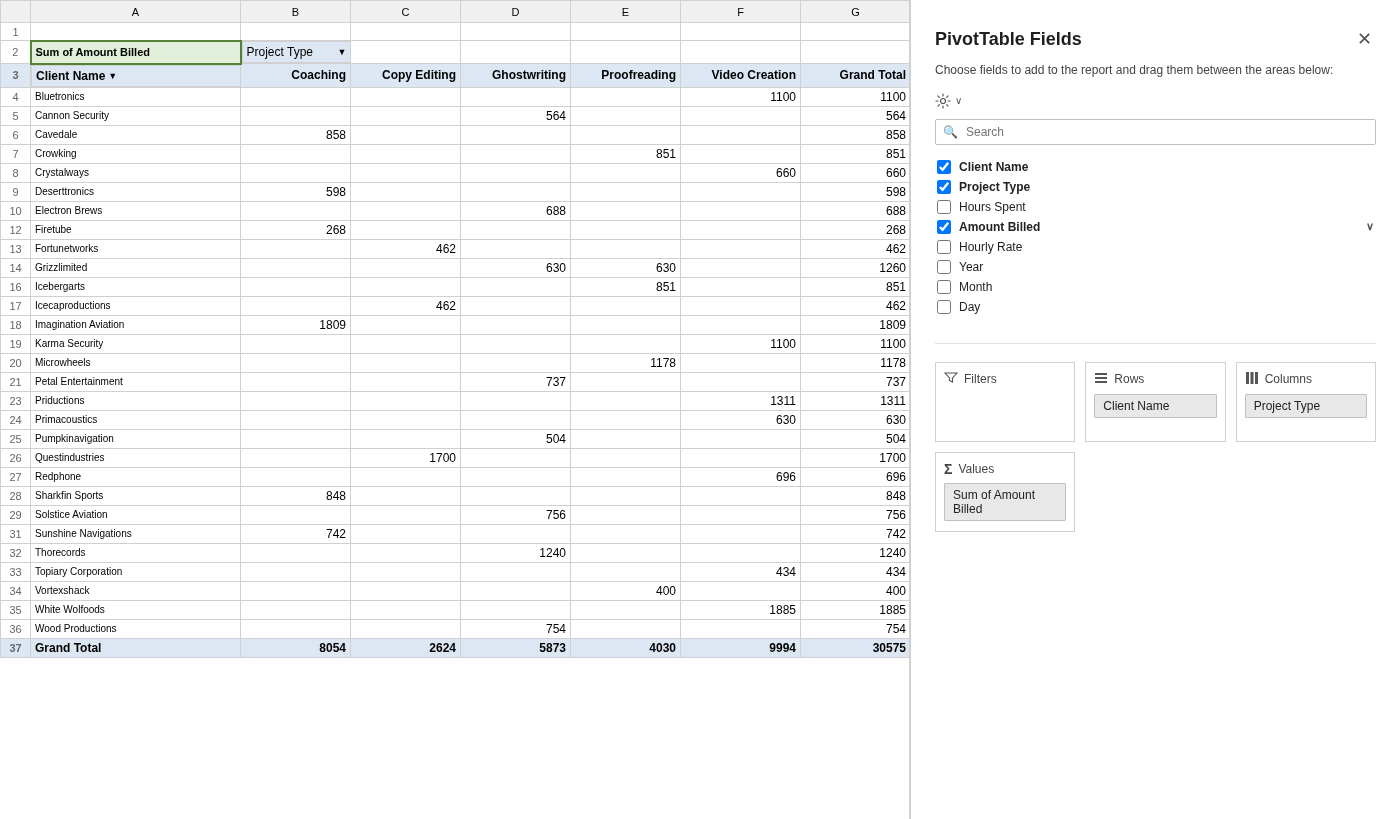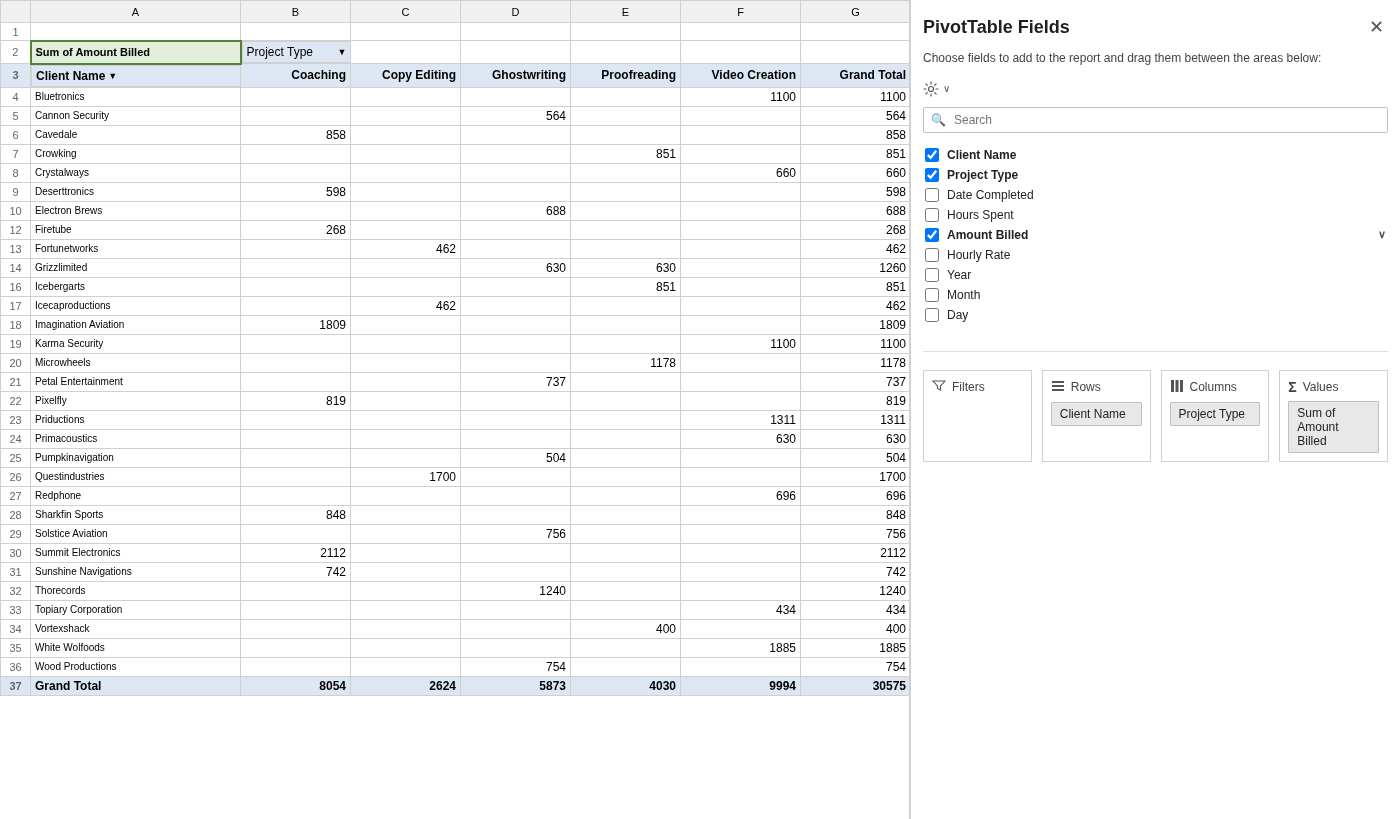--- a/index.html
+++ b/index.html
@@ -41,21 +41,21 @@
 
     
     .num { text-align: right; }
 
     
     tr.data-row td { background: #fff; height: 18px; }
 
     td.cell-a { font-size: 10px; }
 
     
-    #pivot-panel { width: 490px; height: 819px; background: #fff; border-left: 1px solid #d0d0d0; display: flex; flex-direction: column; padding: 12px; overflow-y: auto; }
+    #pivot-panel { width: 490px; height: 819px; background: #fff; border-left: 1px solid #d0d0d0; display: flex; flex-direction: column; padding: 24px; overflow-y: auto; }
 
     .panel-header { display: flex; justify-content: space-between; align-items: center; margin-bottom: 8px; }
     .panel-title { font-size: 18px; font-weight: 600; color: #1f1f1f; }
     .close-btn { cursor: pointer; font-size: 18px; color: #555; background: none; border: none; padding: 4px; }
 
     .panel-description { font-size: 12px; color: #444; margin-bottom: 14px; line-height: 1.4; }
 
     .gear-row { display: flex; align-items: center; margin-bottom: 10px; }
     .gear-icon-btn { cursor: pointer; display: flex; align-items: center; gap: 4px; color: #555; font-size: 13px; }
 
@@ -63,21 +63,21 @@
     .search-box input { width: 100%; padding: 5px 10px 5px 30px; border: 1px solid #c0c0c0; border-radius: 2px; font-size: 12px; outline: none; }
     .search-box .search-icon-span { position: absolute; left: 8px; top: 50%; transform: translateY(-50%); color: #888; font-size: 12px; }
 
     .fields-list { margin-bottom: 16px; }
     .field-item { display: flex; align-items: center; gap: 8px; padding: 3px 2px; font-size: 12px; color: #222; }
     .field-item input[type="checkbox"] { width: 14px; height: 14px; cursor: pointer; }
     .field-item.checked { font-weight: bold; }
     .field-item .expand-arrow { margin-left: auto; color: #555; cursor: pointer; font-size: 11px; }
 
     
-    .areas-grid { display: grid; grid-template-columns: 1fr 1fr 1fr 1fr; gap: 10px; margin-top: 8px; }
+    .areas-grid { display: grid; grid-template-columns: 1fr 1fr 1fr; gap: 10px; margin-top: 8px; }
     
     .area-box { border: 1px solid #d0d0d0; padding: 8px; min-height: 80px; }
     .area-label { font-size: 12px; color: #444; font-weight: 500; margin-bottom: 6px; display: flex; align-items: center; gap: 6px; }
     .area-tag { background: #e8e8e8; border: 1px solid #c0c0c0; padding: 4px 8px; font-size: 12px; border-radius: 1px; color: #222; display: inline-block; width: 100%; }
 
     .divider { border: none; border-top: 1px solid #e0e0e0; margin: 10px 0; }
   </style>
 </head>
 <body>
 
@@ -290,30 +290,20 @@
     <td class="col-rownum">21</td>
     <td class="col-a cell-a">Petal Entertainment</td>
     <td class="col-b num"></td>
     <td class="col-c num"></td>
     <td class="col-d num">737</td>
     <td class="col-e num"></td>
     <td class="col-f num"></td>
     <td class="col-g num">737</td>
   </tr>
         <tr class="data-row">
-    <td class="col-rownum">22</td>
-    <td class="col-a cell-a">Pixelfly</td>
-    <td class="col-b num">819</td>
-    <td class="col-c num"></td>
-    <td class="col-d num"></td>
-    <td class="col-e num"></td>
-    <td class="col-f num"></td>
-    <td class="col-g num">819</td>
-  </tr>
-        <tr class="data-row">
     <td class="col-rownum">23</td>
     <td class="col-a cell-a">Priductions</td>
     <td class="col-b num"></td>
     <td class="col-c num"></td>
     <td class="col-d num"></td>
     <td class="col-e num"></td>
     <td class="col-f num">1311</td>
     <td class="col-g num">1311</td>
   </tr>
         <tr class="data-row">
@@ -368,30 +358,20 @@
   </tr>
         <tr class="data-row">
     <td class="col-rownum">29</td>
     <td class="col-a cell-a">Solstice Aviation</td>
     <td class="col-b num"></td>
     <td class="col-c num"></td>
     <td class="col-d num">756</td>
     <td class="col-e num"></td>
     <td class="col-f num"></td>
     <td class="col-g num">756</td>
-  </tr>
-        <tr class="data-row">
-    <td class="col-rownum">30</td>
-    <td class="col-a cell-a">Summit Electronics</td>
-    <td class="col-b num">2112</td>
-    <td class="col-c num"></td>
-    <td class="col-d num"></td>
-    <td class="col-e num"></td>
-    <td class="col-f num"></td>
-    <td class="col-g num">2112</td>
   </tr>
         <tr class="data-row">
     <td class="col-rownum">31</td>
     <td class="col-a cell-a">Sunshine Navigations</td>
     <td class="col-b num">742</td>
     <td class="col-c num"></td>
     <td class="col-d num"></td>
     <td class="col-e num"></td>
     <td class="col-f num"></td>
     <td class="col-g num">742</td>
@@ -489,25 +469,20 @@
     <span style="font-weight:bold;">Client Name</span>
 
   </div>
       <div class="field-item checked">
     <input type="checkbox" checked="" style="">
     <span style="font-weight:bold;">Project Type</span>
 
   </div>
       <div class="field-item">
     <input type="checkbox" style="">
-    <span style="">Date Completed</span>
-
-  </div>
-      <div class="field-item">
-    <input type="checkbox" style="">
     <span style="">Hours Spent</span>
 
   </div>
       <div class="field-item checked">
     <input type="checkbox" checked="" style="">
     <span style="font-weight:bold;">Amount Billed</span>
     <span class="expand-arrow">∨</span>
   </div>
       <div class="field-item">
     <input type="checkbox" style="">

